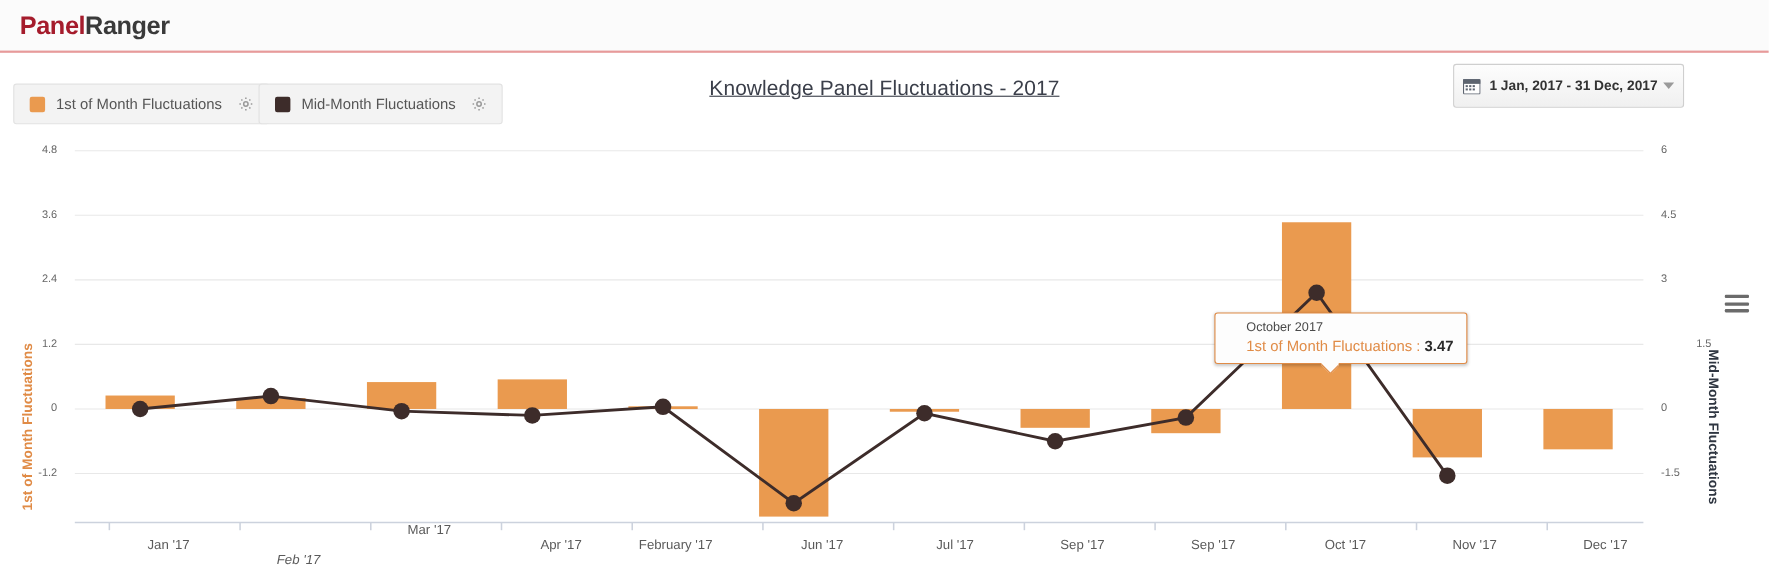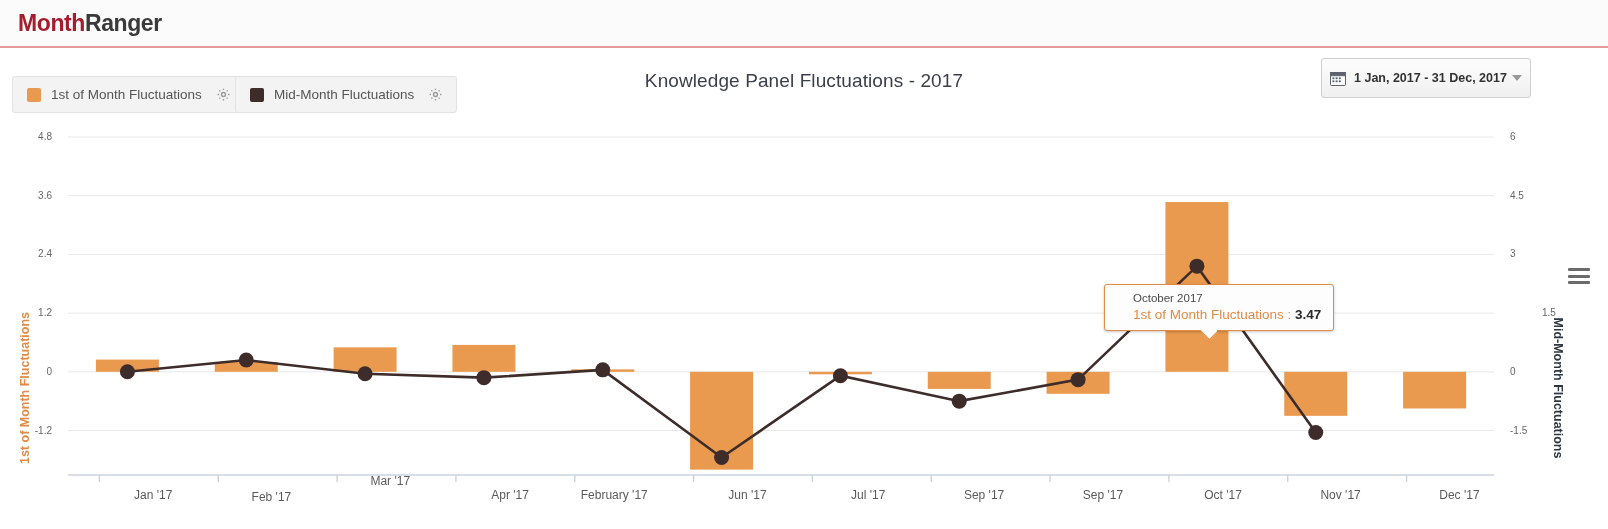--- a/index.html
+++ b/index.html
@@ -54,20 +54,21 @@
 
   #chart-title {
     position: absolute;
     top: 0; left: 0; right: 0;
     text-align: center;
     padding-top: 22px;
     font-size: 19px;
     color: #3b3f4a;
     font-weight: normal;
     letter-spacing: 0.1px;
+    text-decoration: underline;
   }
 
   #date-picker {
     position: absolute;
     top: 10px; right: 77px;
     width: 210px; height: 40px;
     background: linear-gradient(#fdfdfd, #f0f0f0);
     border: 1px solid #cfcfcf;
     border-radius: 3px;
     display: flex;
@@ -170,21 +171,21 @@
     cursor: pointer;
     z-index: 15;
   }
   #hamburger span { display: block; height: 3px; background: #6b6b6b; border-radius: 1px; }
 </style>
 </head>
 <body>
 
 <div id="brand-bar">
   <div id="logo">
-    <span class="rank">Month</span><span class="ranger">Ranger</span>
+    <span class="rank">Panel</span><span class="ranger">Ranger</span>
   </div>
 </div>
 
 <div id="toolbar">
 
   <h1 id="chart-title">Knowledge Panel Fluctuations - 2017</h1>
 
   <div class="legend-chip" id="chip-1st">
     <span class="swatch" style="background:#ea9a4f"></span>
     <span class="chip-label">1st of Month Fluctuations</span>
@@ -297,21 +298,21 @@
   <div id="ticks-right">
       <div class="tick-label tick-right" style="left: 1510px; top: 5px;">6</div>
       <div class="tick-label tick-right" style="left: 1510px; top: 63.7px;">4.5</div>
       <div class="tick-label tick-right" style="left: 1510px; top: 122.4px;">3</div>
       <div class="tick-label tick-right" style="left: 1542px; top: 181.1px;">1.5</div>
       <div class="tick-label tick-right" style="left: 1510px; top: 239.8px;">0</div>
       <div class="tick-label tick-right" style="left: 1510px; top: 298.5px;">-1.5</div>
     </div>
   <div id="ticks-x">
       <div class="tick-label tick-x" style="left: 82.4167px; top: 362px;">Jan '17</div>
-      <div class="tick-label tick-x" style="left: 201.25px; top: 364px;">Feb '17</div>
+      <div class="tick-label tick-x" style="left: 201.25px; top: 376px; font-style: italic;">Feb '17</div>
       <div class="tick-label tick-x" style="left: 320.083px; top: 348px;">Mar '17</div>
       <div class="tick-label tick-x" style="left: 438.917px; top: 362px;">Apr '17</div>
       <div class="tick-label tick-x" style="left: 557.75px; top: 362px;">February '17</div>
       <div class="tick-label tick-x" style="left: 676.583px; top: 362px;">Jun '17</div>
       <div class="tick-label tick-x" style="left: 795.417px; top: 362px;">Jul '17</div>
       <div class="tick-label tick-x" style="left: 914.25px; top: 362px;">Sep '17</div>
       <div class="tick-label tick-x" style="left: 1033.08px; top: 362px;">Sep '17</div>
       <div class="tick-label tick-x" style="left: 1151.92px; top: 362px;">Oct '17</div>
       <div class="tick-label tick-x" style="left: 1270.75px; top: 362px;">Nov '17</div>
       <div class="tick-label tick-x" style="left: 1389.58px; top: 362px;">Dec '17</div>

